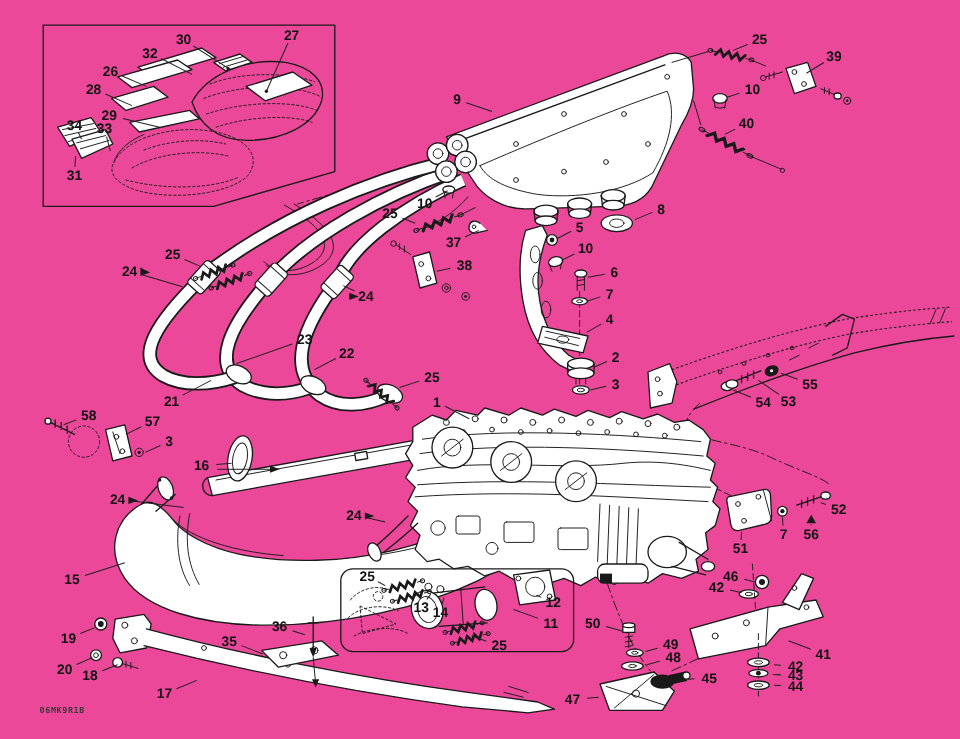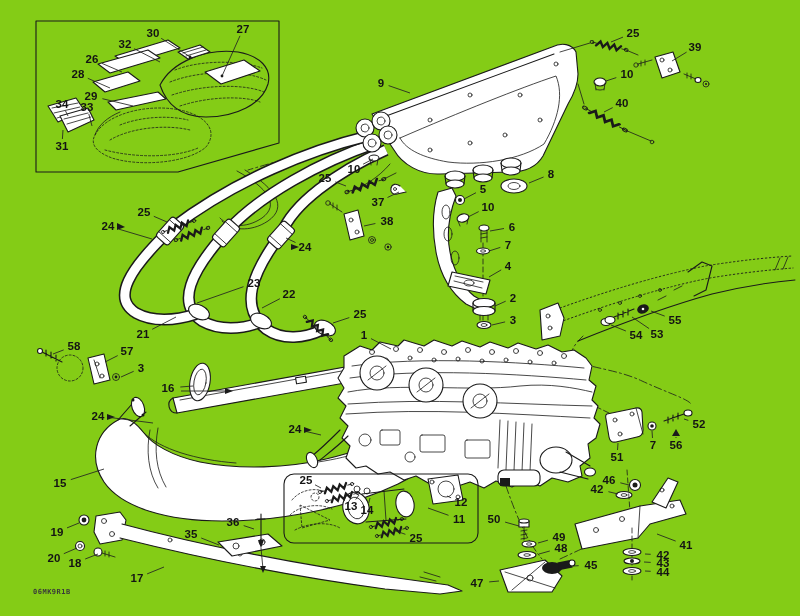--- a/index.html
+++ b/index.html
@@ -1,16 +1,16 @@
 <!DOCTYPE html>
 <html><head>
 <meta charset="utf-8">
 <style>
   html,body{margin:0;padding:0;background:#fff;}
-  .stage{position:relative;width:800px;height:616px;background:#84cc16;overflow:hidden;
+  .stage{position:relative;width:800px;height:616px;background:#ec4899;overflow:hidden;
          font-family:"Liberation Sans",sans-serif;}
   .stage svg{position:absolute;left:0;top:0;display:block;}
   .diagram-code{position:absolute;left:33px;top:588px;font-size:7px;font-weight:bold;
                 letter-spacing:.5px;color:#3a3a3a;font-family:"DejaVu Sans Mono",monospace;}
   .art{fill:none;stroke:#1a1a1a;stroke-width:1.1;stroke-linecap:round;stroke-linejoin:round;}
   .thin{stroke-width:.8;}
   .wht{fill:#ffffff;}
   .dark{fill:#1a1a1a;stroke:none;}
   .dash{stroke-dasharray:8 3 2 3;stroke-width:.8;}
   .dot2{stroke-dasharray:2 2;stroke-width:.8;}

